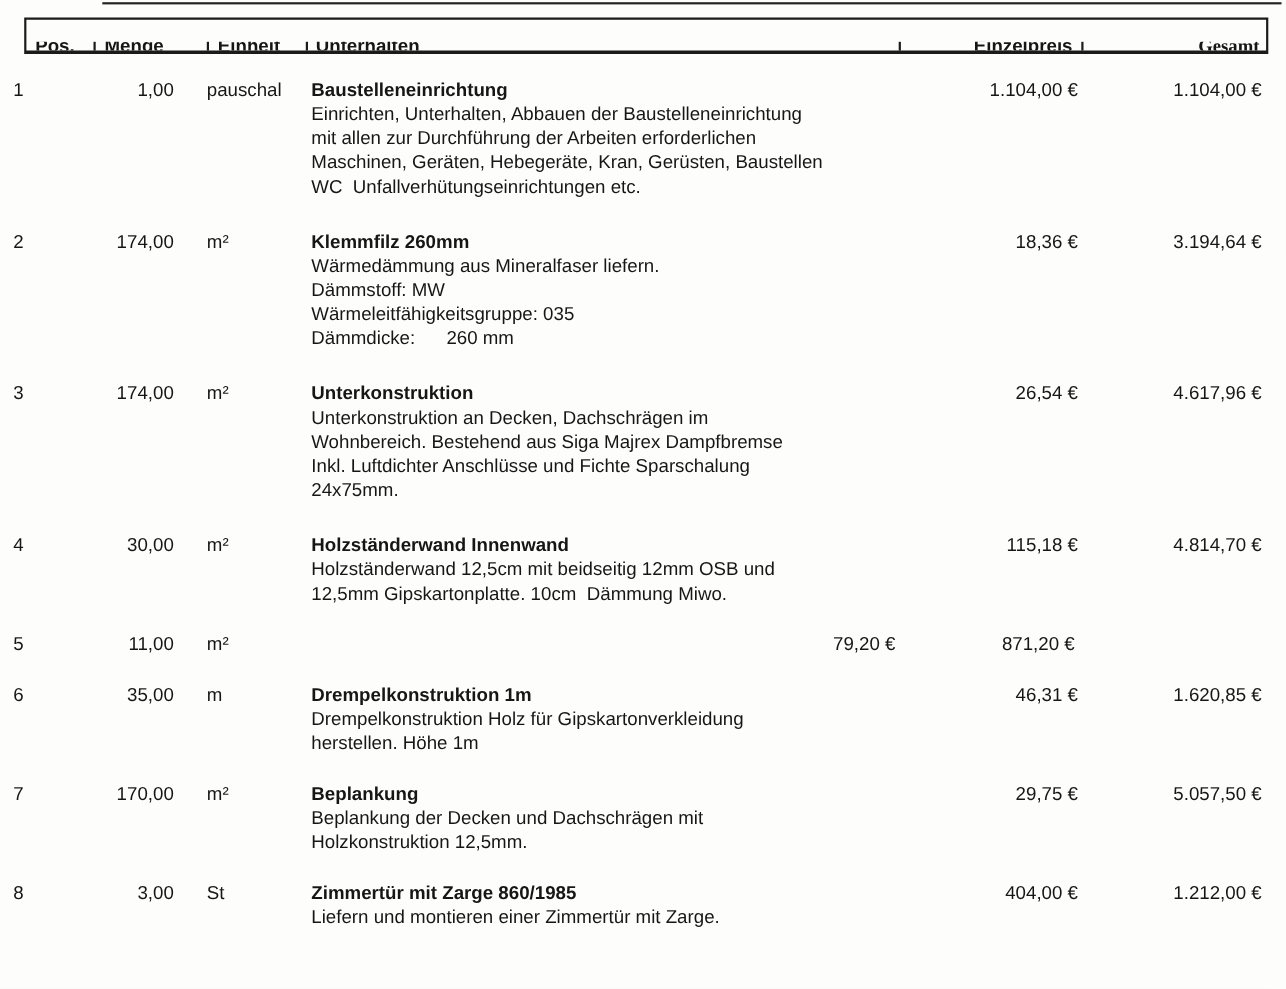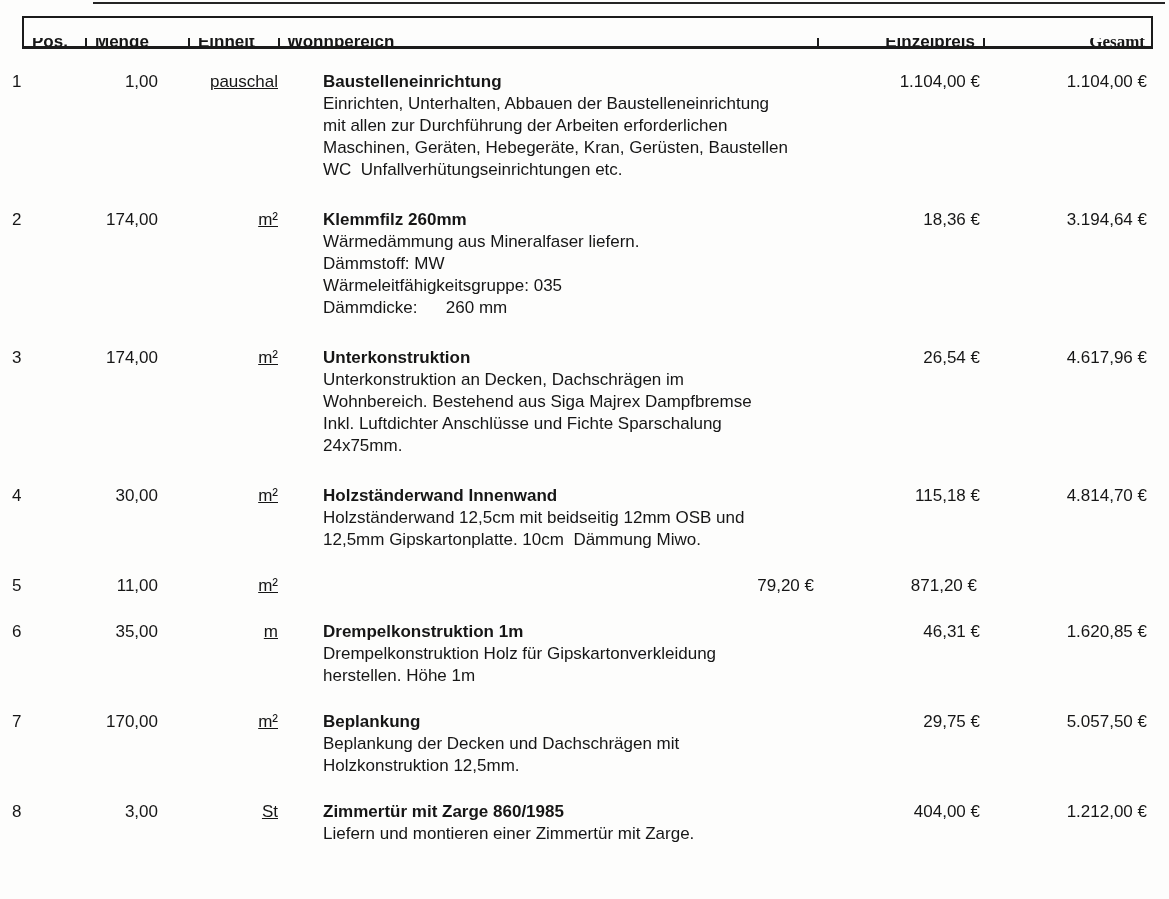--- a/index.html
+++ b/index.html
@@ -64,39 +64,39 @@
     width: 1169px;
   }
   .row {
     display: grid;
     grid-template-columns: 85px 103px 90px 539px 166px 170px;
     align-items: start;
   }
   .cell { box-sizing: border-box; }
   .c-pos { padding-left: 12px; text-align: left; }
   .c-menge { text-align: right; padding-right: 30px; }
-  .c-einheit { text-align: right; text-decoration: underline; }
-  .c-bez { padding-left: 5px; margin-left: 40px; }
+  .c-einheit { text-align: left; }
+  .c-bez { padding-left: 5px; }
   .c-ep { text-align: right; padding-right: 3px; }
   .c-ges { text-align: right; padding-right: 6px; }
   .item-title { font-weight: bold; white-space: pre; }
   .desc-line { white-space: pre; }
 </style>
 </head>
 <body>
 
 <div class="sheet">
 
   <div class="top-rule"></div>
 
   <div class="thead">
     <div class="hcell">Pos.</div>
     <div class="hcell">Menge</div>
     <div class="hcell">Einheit</div>
-    <div class="hcell h-bez">Wohnbereich</div>
+    <div class="hcell h-bez">Unterhalten</div>
     <div class="hcell h-right">Einzelpreis</div>
     <div class="hcell h-right h-gesamt">Gesamt</div>
   </div>
 
   <div class="tbody">
     <div class="row" style="margin-bottom: 28px;">
       <div class="cell c-pos">1</div>
       <div class="cell c-menge">1,00</div>
       <div class="cell c-einheit">pauschal</div>
       <div class="cell c-bez">

